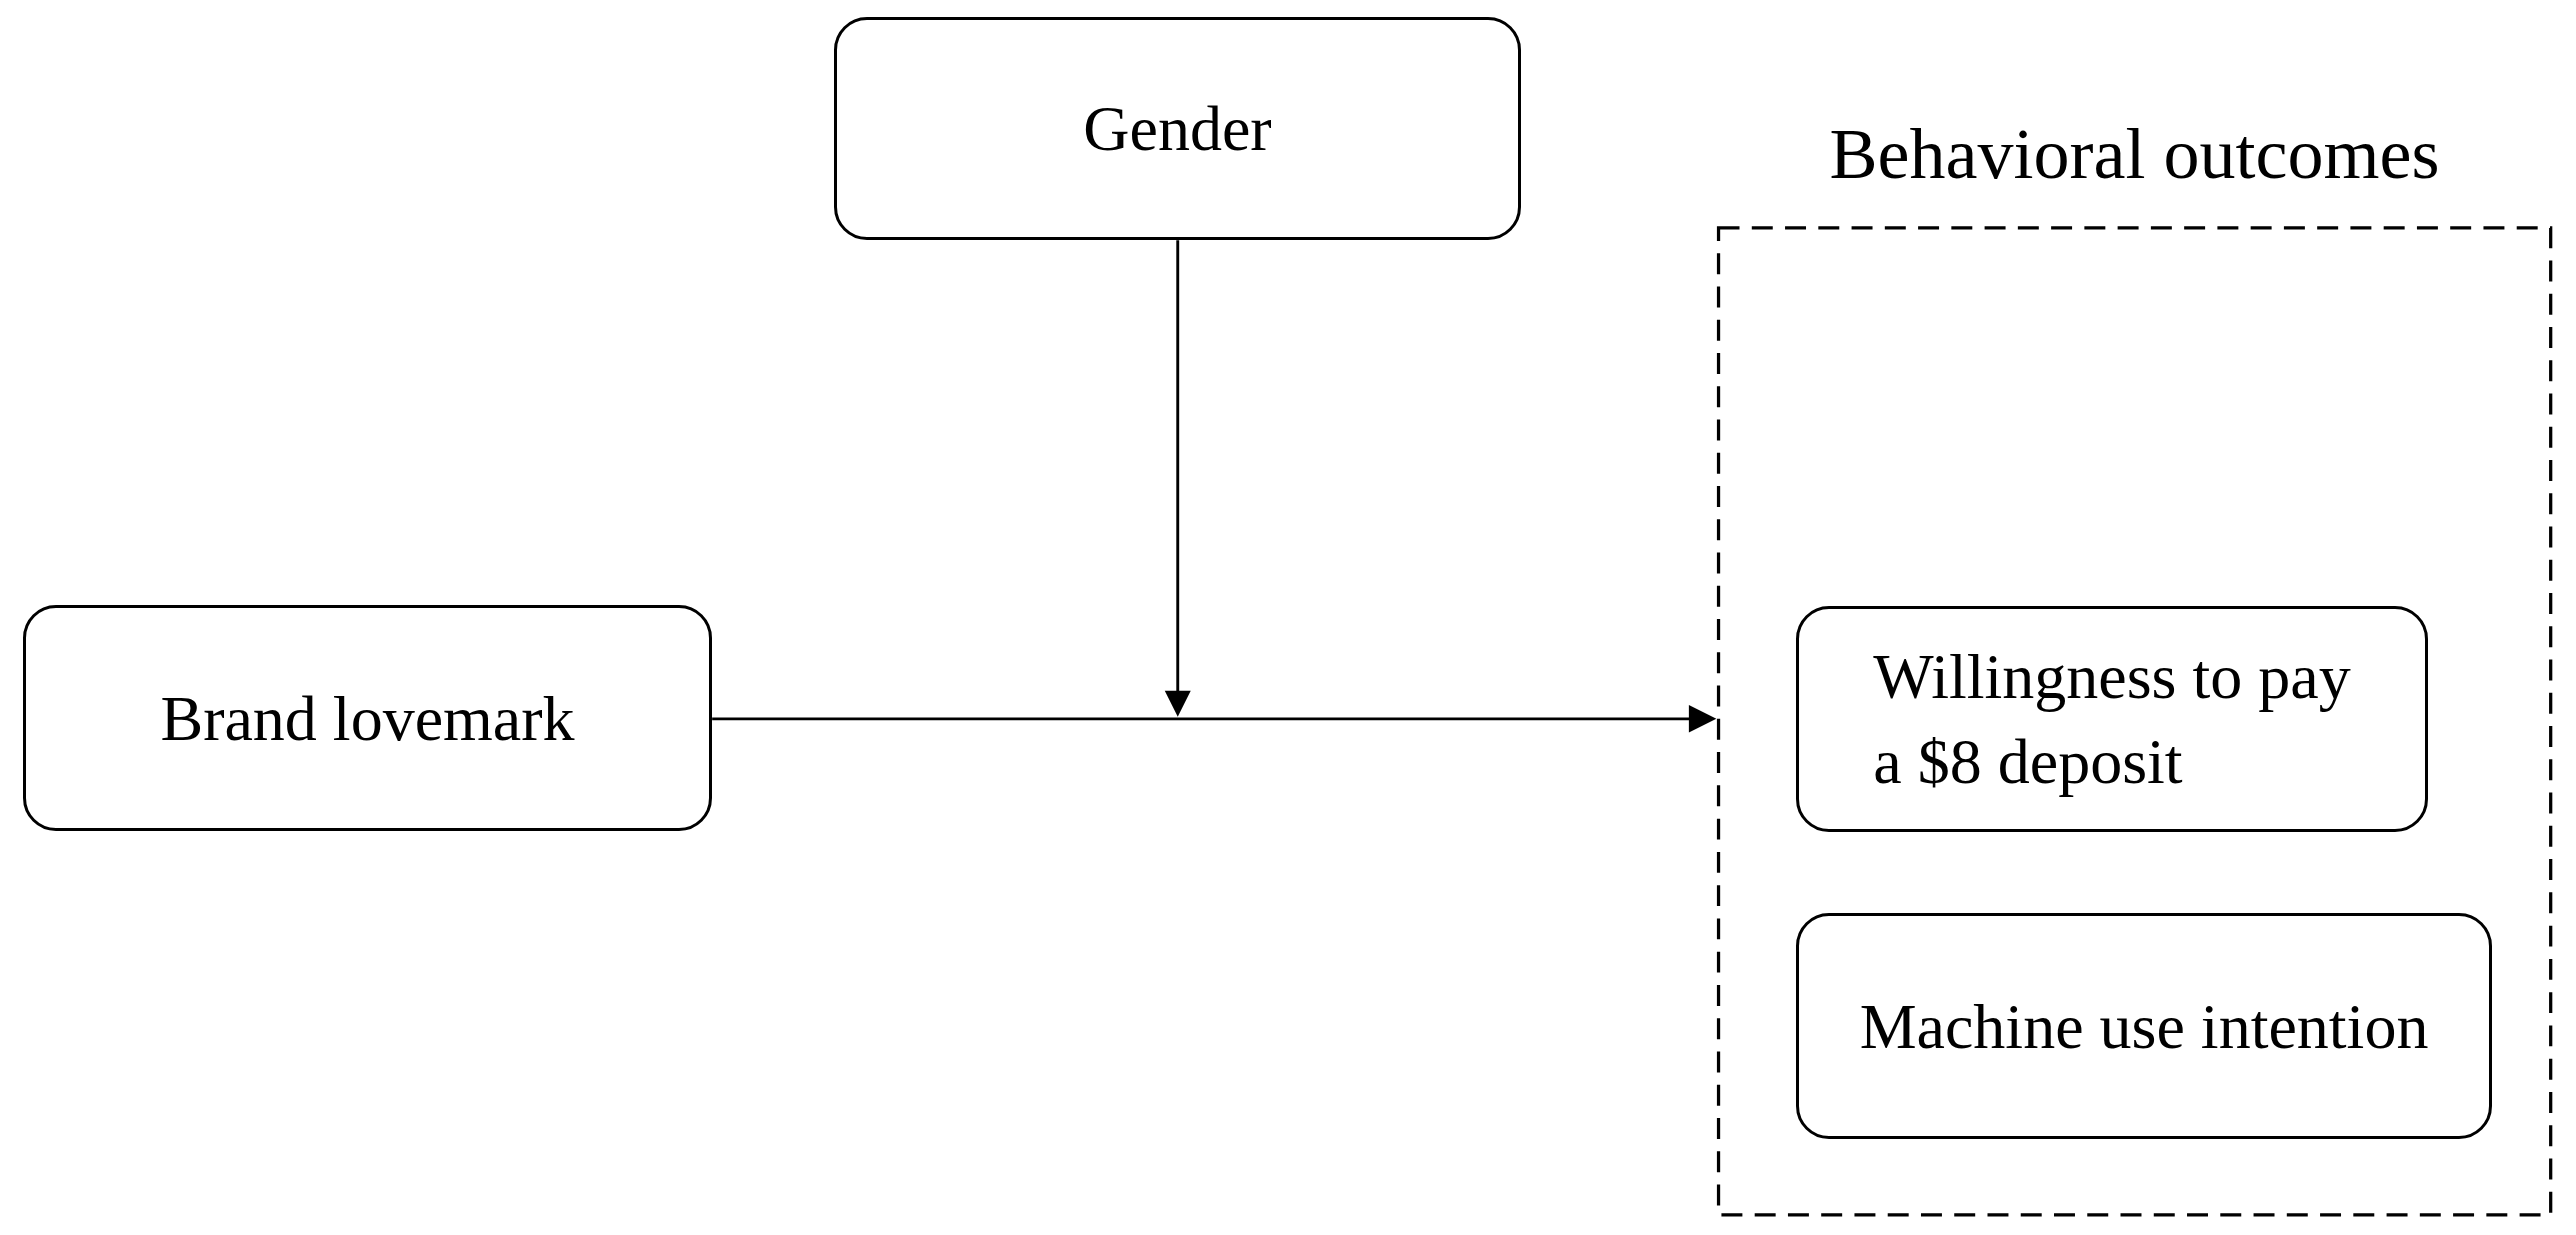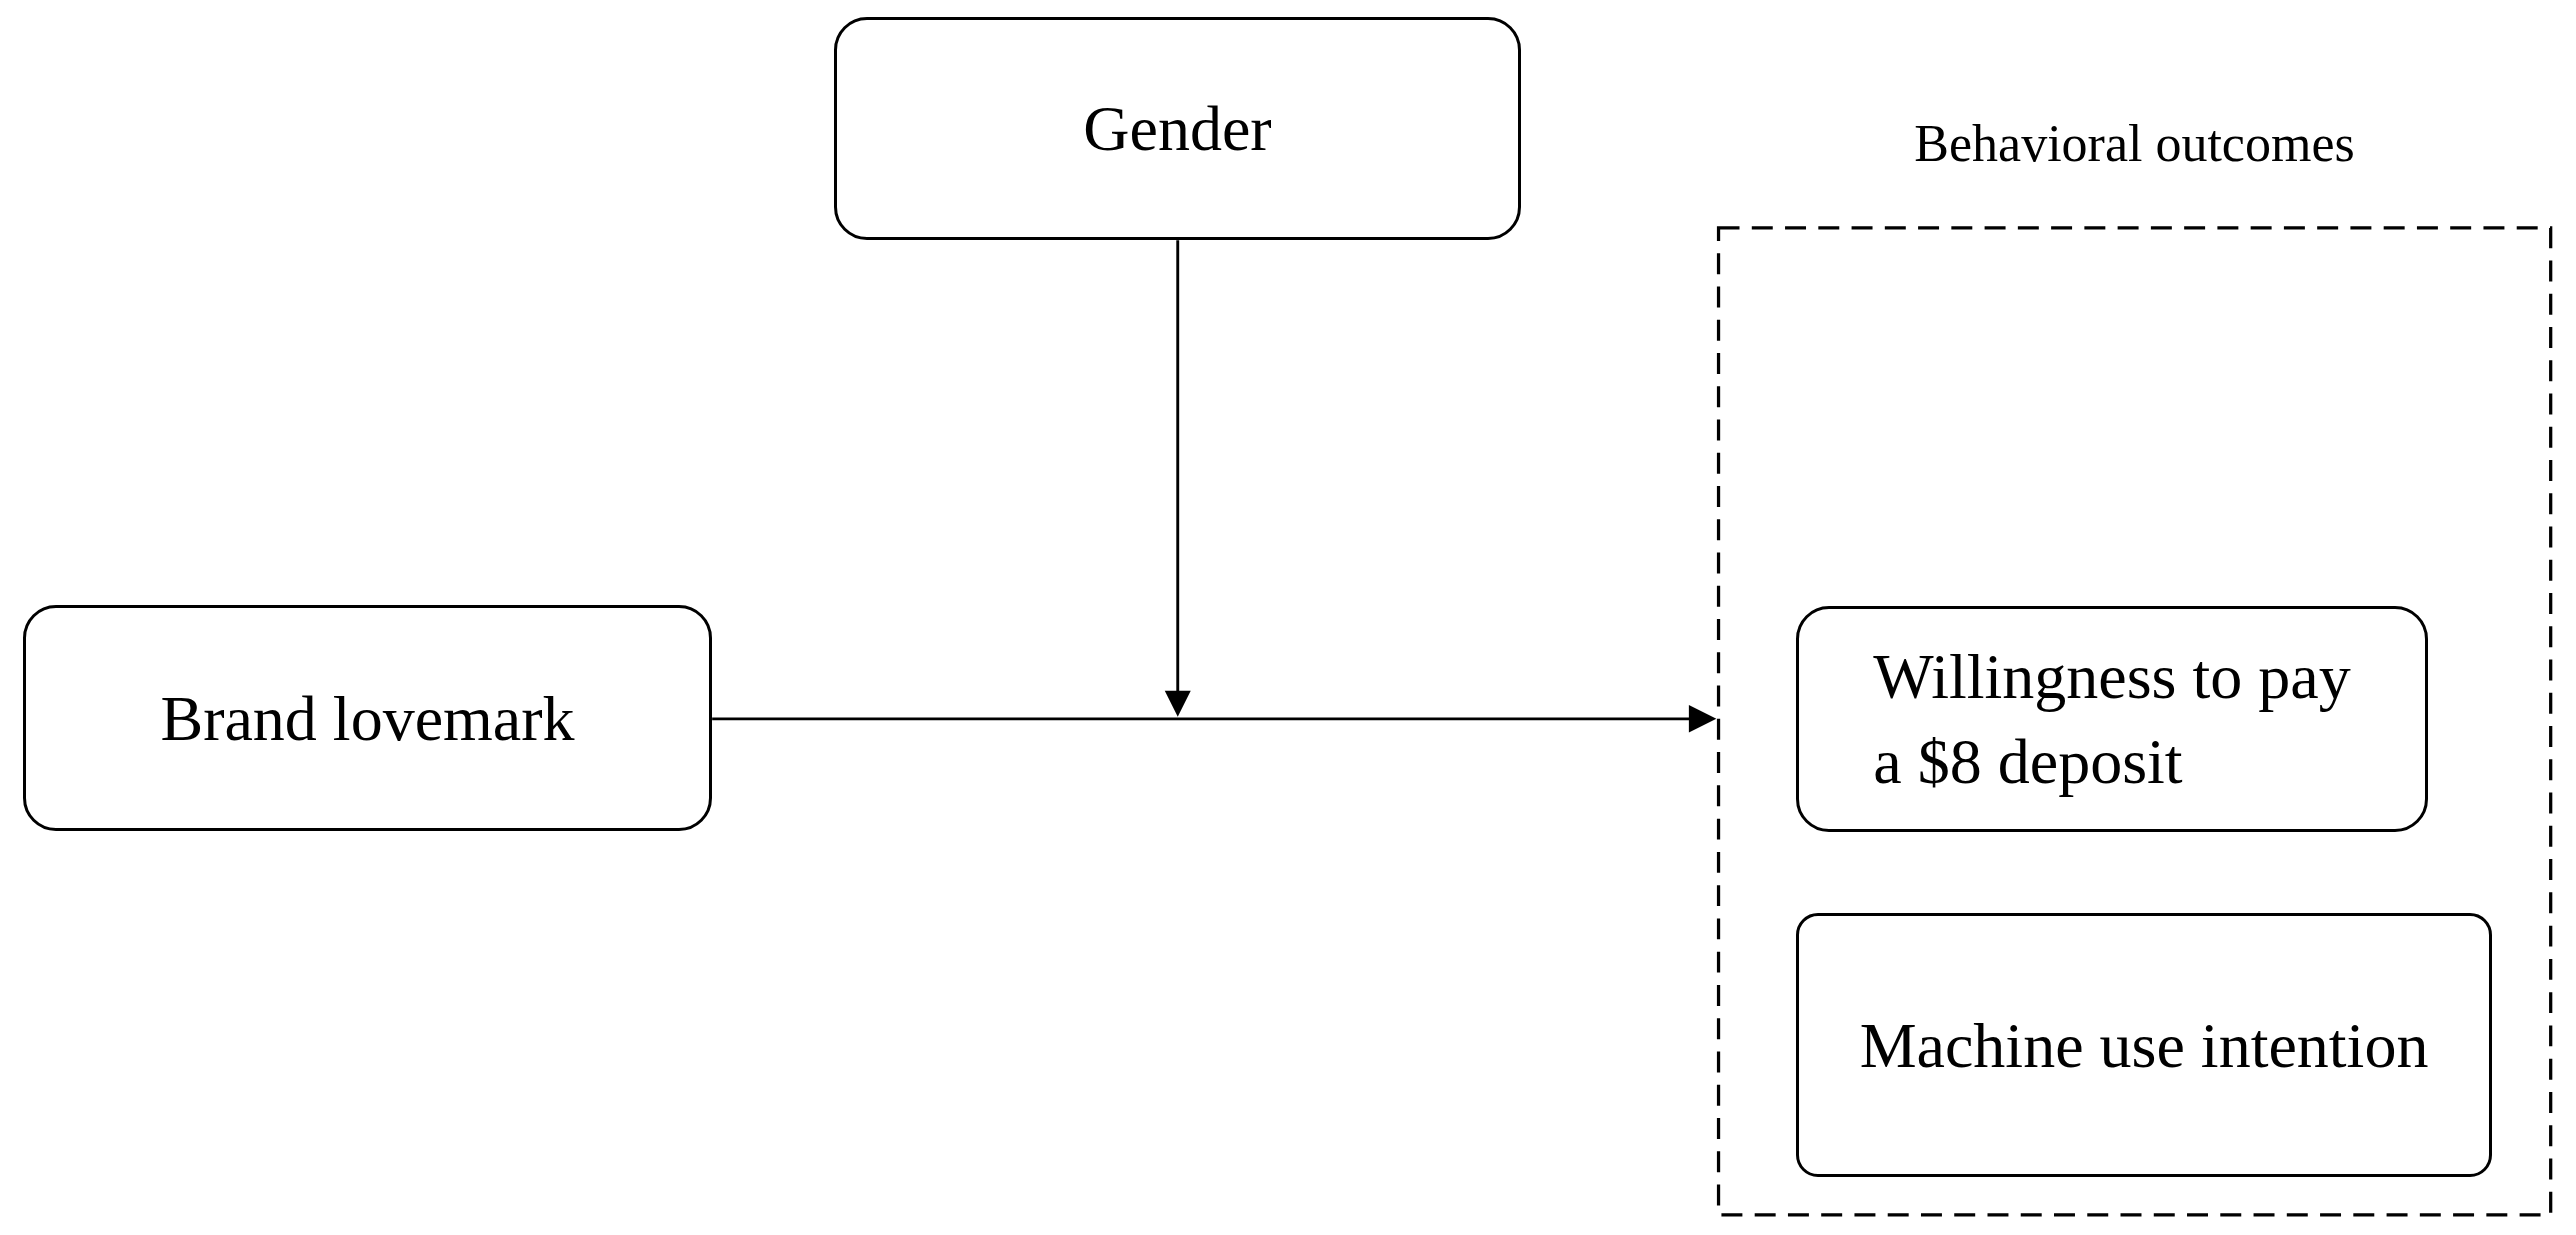--- a/index.html
+++ b/index.html
@@ -38,28 +38,28 @@
   .node .label {
     font-size: 64px;
     line-height: 85px;
     color: #000000;
     white-space: nowrap;
   }
   .node-gender        { left: 834px; top: 16.6px;  width: 687px; height: 223px; }
   .node-brand         { left: 23px;   top: 605px; width: 689px; height: 226px; }
   .node-outcome-1     { left: 1796px; top: 300px;  width: 696px; height: 225px; }
   .node-outcome-2     { left: 1796px; top: 606px;  width: 632px; height: 226px; }
-  .node-outcome-3     { left: 1796px; top: 913px; width: 696px; height: 264px; border-radius: 22px; }
+  .node-outcome-3     { left: 1796px; top: 913px; width: 696px; height: 226px; }
   .group-title {
     position: absolute;
     left: 1717px;
     top: 118px;
     width: 835px;
     text-align: center;
-    font-size: 52px;
+    font-size: 72px;
     line-height: 1;
     color: #000000;
     white-space: nowrap;
   }
   .outcomes-group {
     position: absolute;
     left: 1717px;
     top: 226px;
     width: 835px;
     height: 990px;

